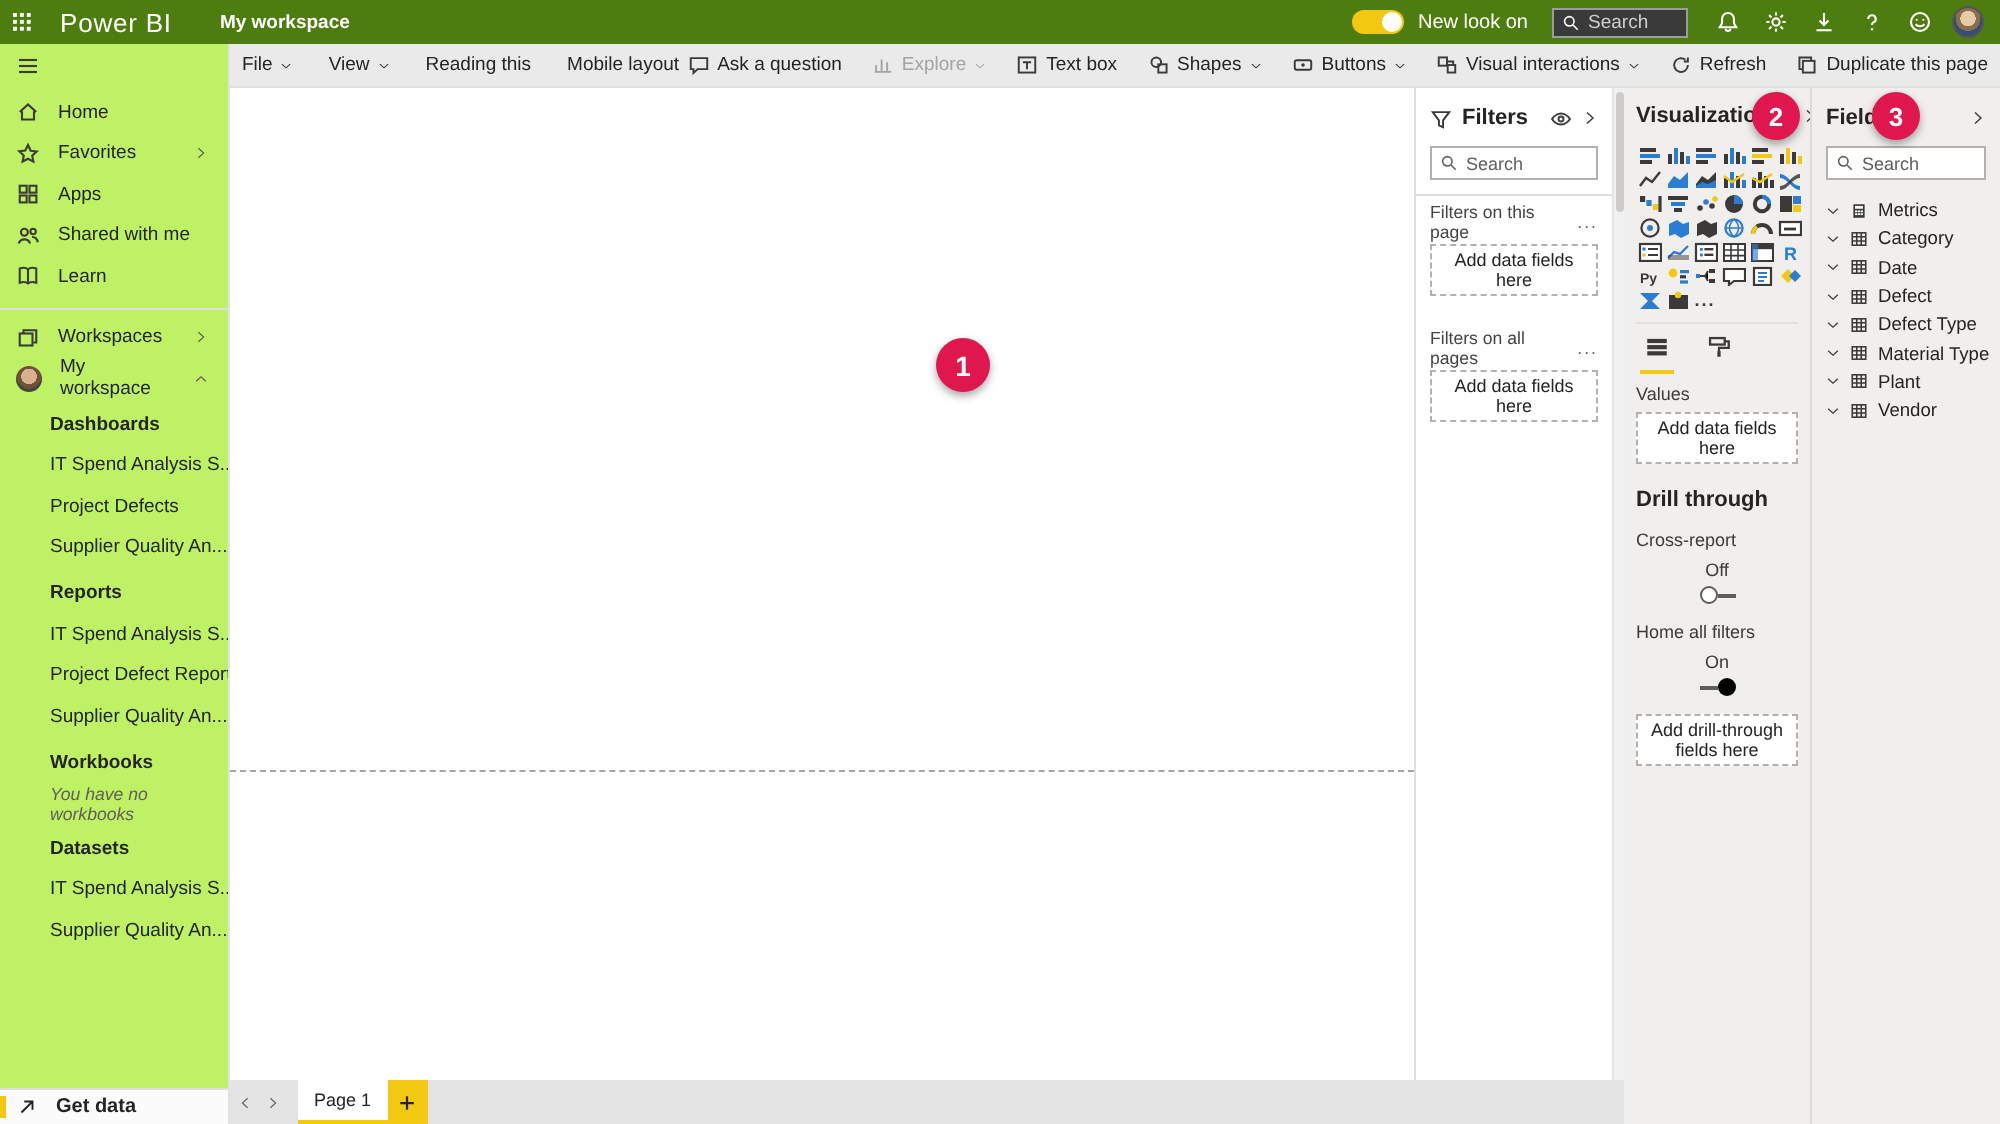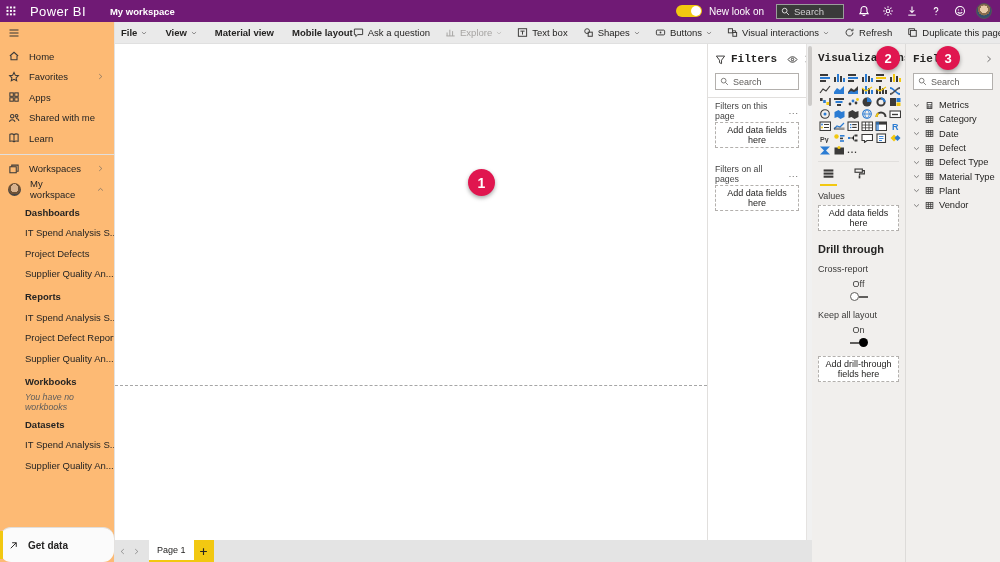--- a/index.html
+++ b/index.html
@@ -2,70 +2,70 @@
 <html><head>
 <meta charset="utf-8">
 <style>
   * { margin:0; padding:0; box-sizing:border-box; }
   html,body { width:1000px; height:562px; overflow:hidden; }
   body { font-family:"Liberation Sans", sans-serif; font-size:10px; color:#252423; background:#fff; position:relative; }
   svg { display:block; }
   .ic { display:inline-flex; align-items:center; justify-content:center; flex:none; }
 
   
-  #topbar { position:absolute; left:0; top:0; width:1000px; height:22px; background:#701a75; display:flex; align-items:center; color:#fff; z-index:10; }
+  #topbar { position:absolute; left:0; top:0; width:1000px; height:22px; background:#4d7c0f; display:flex; align-items:center; color:#fff; z-index:10; }
   .tb-left { display:flex; align-items:center; gap:0; }
   .waffle { width:22px; height:22px; display:flex; align-items:center; justify-content:center; cursor:pointer; }
   .logo { font-size:13px; letter-spacing:.4px; margin-left:8px; color:#fff; }
   .tb-ws { font-size:9.5px; font-weight:bold; margin-left:24px; color:#fff; }
   .tb-right { margin-left:auto; display:flex; align-items:center; gap:0; padding-right:4px; }
   .toggle-pill { width:26px; height:12px; border-radius:7px; background:#F2C811; position:relative; cursor:pointer; margin-right:7px; }
   .toggle-pill .knob { position:absolute; right:1px; top:1px; width:10px; height:10px; border-radius:50%; background:#fff; }
   .newlook { font-size:10px; margin-right:12px; white-space:nowrap; }
   .tb-search { width:68px; height:15px; background:#3a3a3a; border:1px solid #9c9c9c; display:flex; align-items:center; padding:0 4px; gap:4px; margin-right:8px; }
   .tb-search input { background:transparent; border:none; outline:none; color:#ddd; font-size:9.5px; width:46px; font-family:"Liberation Sans",sans-serif; }
   .tb-search input::placeholder { color:#cfcfcf; }
   .tb-icbtn { width:24px; height:22px; display:flex; align-items:center; justify-content:center; cursor:pointer; color:#fff; }
   .avatar { width:16px; height:16px; border-radius:50%; margin-left:4px; margin-right:4px; background:radial-gradient(circle at 50% 38%, #e8c9a8 0 34%, #8a6d4f 35% 55%, #35506e 56% 100%); border:1px solid #555; cursor:pointer; }
 
   
   #menubar { position:absolute; left:115px; top:22px; width:885px; height:22px; background:#eaeaea; display:flex; align-items:center; font-size:9.5px; border-bottom:1px solid #e0e0e0; }
-  .mb-left { display:flex; align-items:flex-end; gap:18px; padding-left:6px;font-weight:bold; }
+  .mb-left { display:flex; align-items:flex-end; gap:18px; padding-left:6px; }
   .mb-right { margin-left:auto; display:flex; align-items:center; gap:15px; padding-right:6px; }
   .mb-item { display:flex; align-items:center; gap:4px; cursor:pointer; white-space:nowrap; color:#252423; }
   .mb-item.disabled { color:#a6a4a2; cursor:default; }
   .mb-item .ic { color:#3b3a39; }
   .mb-item.disabled .ic { color:#a6a4a2; }
 
   
-  #sidebar { position:absolute; left:0; top:22px; width:115px; height:540px; background:#fdba74; border-right:1px solid #e4e2e0; display:flex; flex-direction:column; }
+  #sidebar { position:absolute; left:0; top:22px; width:115px; height:540px; background:#bef264; border-right:1px solid #e4e2e0; display:flex; flex-direction:column; }
   .sb-burger { height:22px; display:flex; align-items:center; padding-left:8px; cursor:pointer; color:#3b3a39; }
   .sb-scroll { flex:1; overflow:hidden; padding-top:2px; }
   .sb-row { height:20.5px; display:flex; align-items:center; padding:0 8px; gap:9px; cursor:pointer; font-size:9.5px; color:#252423; }
   .sb-row .ic { color:#3b3a39; width:12px; }
   .sb-row .chev { margin-left:auto; color:#605e5c; }
   .sb-div { border-top:1px solid #e1dfdd; margin:5px 0 4px 0; }
   .sb-sec { height:21px; display:flex; align-items:center; padding:0 8px 0 25px; font-weight:bold; font-size:9.5px; margin-top:2px; }
   .sb-item { height:20.5px; display:flex; align-items:center; padding:0 8px 0 25px; font-size:9.5px; cursor:pointer; white-space:nowrap; overflow:hidden; }
   .sb-note { height:20px; display:flex; align-items:center; padding:0 8px 0 25px; font-style:italic; color:#605e5c; font-size:8.8px; }
   .ws-avatar { width:13px; height:13px; border-radius:50%; background:radial-gradient(circle at 50% 40%, #d8b28e 0 38%, #6e5237 39% 60%, #444 61% 100%); flex:none; }
-  #getdata { height:35px; border-top:1px solid #e1dfdd; background:#fbfbfb; display:flex; align-items:center; gap:9px; padding-left:8px; position:relative; cursor:pointer; font-weight:bold; font-size:10px;border-radius:11px; }
+  #getdata { height:18px; border-top:1px solid #e1dfdd; background:#fbfbfb; display:flex; align-items:center; gap:9px; padding-left:8px; position:relative; cursor:pointer; font-weight:bold; font-size:10px; }
   #getdata::before { content:""; position:absolute; left:0; top:3px; bottom:3px; width:3px; background:#F2C811; }
   #getdata .ic { color:#252423; }
 
   
   #canvas { position:absolute; left:115px; top:44px; width:592px; height:496px; background:#fff; }
   #page-edge { position:absolute; left:0; top:341px; width:100%; height:0; border-top:1px dashed #a6a6a6; }
   .badge { background:#E0164F; color:#fff; border-radius:50%; display:flex; align-items:center; justify-content:center; font-weight:bold; box-shadow:0 2px 4px rgba(0,0,0,.35); }
   #badge1 { position:absolute; left:353px; top:125px; width:27px; height:27px; font-size:14px; }
 
   
   #filters { position:absolute; left:707px; top:44px; width:99px; height:496px; background:#fff; border-left:1px solid #e1dfdd; padding:6px 7px; }
   .pane-hdr { display:flex; align-items:center; gap:5px; height:18px; }
-  .pane-title { font-weight:bold; font-size:11px;font-family:Liberation Mono, monospace; }
+  .pane-title { font-weight:bold; font-size:11px; }
   .pane-hdr .spacer { flex:1; }
   .pane-hdr .ic { color:#3b3a39; cursor:pointer; }
   .searchbox { height:17px; background:#fff; border:1px solid #b3b0ad; display:flex; align-items:center; gap:4px; padding:0 4px; margin-top:5px; }
   .searchbox input { border:none; outline:none; font-size:9px; width:60px; color:#252423; font-family:"Liberation Sans",sans-serif; background:transparent; }
   .searchbox input::placeholder { color:#605e5c; }
   .f-div { border-top:1px solid #e1dfdd; margin:7px -7px 6px -7px; }
   .f-grp-hdr { display:flex; align-items:center; font-size:8.8px; color:#444; height:14px; margin-top:3px; }
   .f-grp-hdr .more { margin-left:auto; color:#605e5c; cursor:pointer; letter-spacing:1px; }
   .dropbox { border:1px dashed #b3b0ad; background:#fff; min-height:22px; display:flex; align-items:center; justify-content:center; text-align:center; font-size:9px; color:#252423; margin-top:4px; padding:2px; cursor:pointer; }
   .f-gap { height:16px; }
@@ -206,21 +206,21 @@
         </div>
         <div class="mb-item">
           <span>View</span>
           <span class="ic">
             <svg width="6" height="6" viewBox="0 0 16 16" fill="none" stroke="currentColor" stroke-width="1.4">
               <path d="M2.5 5.5L8 10.5l5.5-5"></path>
             </svg>
           </span>
         </div>
         <div class="mb-item">
-          <span>Material view</span>
+          <span>Reading this</span>
         </div>
         <div class="mb-item">
           <span>Mobile layout</span>
         </div>
       </div>
     <div class="mb-right" id="mb-right">
         <div class="mb-item">
           <span class="ic">
             <svg width="11" height="11" viewBox="0 0 16 16" fill="none" stroke="currentColor" stroke-width="1.4">
               <path d="M2 3h12v8H7l-3 2.8V11H2z"></path>
@@ -801,21 +801,21 @@
     <div class="dropbox">Add data fields here</div>
     <div class="drill-title">Drill through</div>
     <div class="drill-lbl">Cross-report</div>
     <div class="tgl">
       <span>Off</span>
       <span class="tgl-g">
           <span class="knob-off"></span>
           <span class="tgl-bar"></span>
         </span>
     </div>
-    <div class="drill-lbl">Keep all layout</div>
+    <div class="drill-lbl">Home all filters</div>
     <div class="tgl">
       <span>On</span>
       <span class="tgl-g">
           <span class="tgl-bar"></span>
           <span class="knob-on"></span>
         </span>
     </div>
     <div class="dropbox" style="margin-top:9px">Add drill-through fields here</div>
   </section>
 

